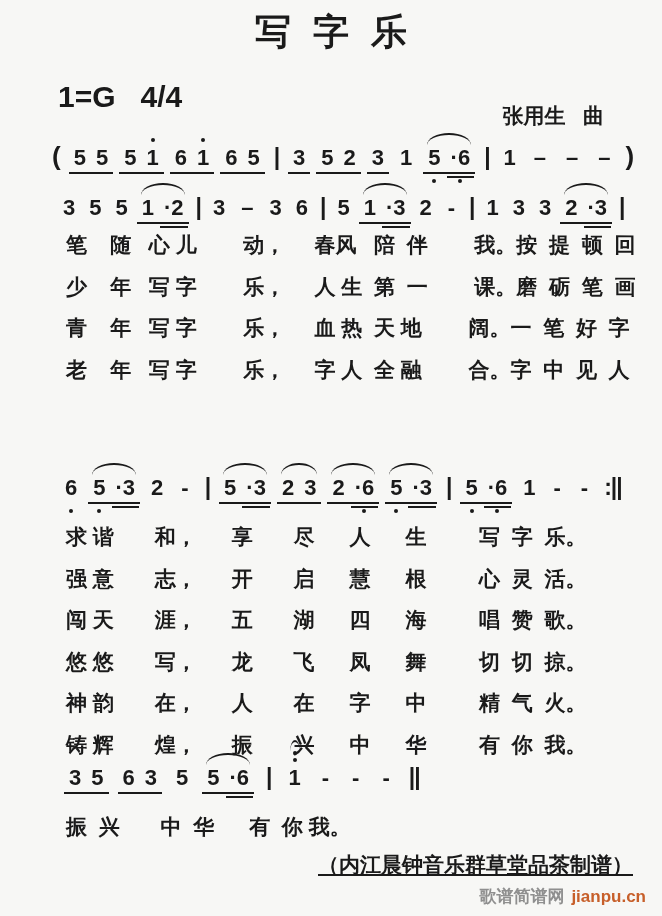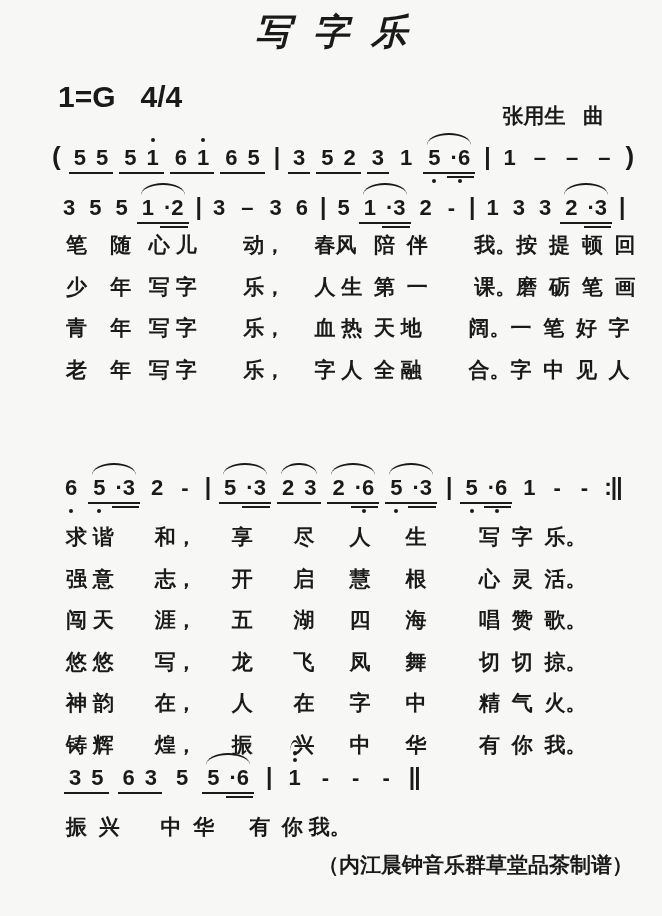--- a/index.html
+++ b/index.html
@@ -16,21 +16,21 @@
     color:var(--ink);
     overflow:hidden;
   }
   .sheet{position:relative;width:662px;height:916px;font-weight:700;}
 
   
   .title{
     position:absolute;top:8px;left:0;width:100%;
     margin:0;text-align:center;
     font-size:36px;font-weight:700;
-    letter-spacing:22px;text-indent:22px;font-style:italic;
+    letter-spacing:22px;text-indent:22px;
   }
   .keymeter{position:absolute;left:58px;top:44px;font-size:30px;white-space:pre;margin-top:36px;}
   .lyricist{position:absolute;right:58px;top:61px;font-size:21px;white-space:pre;}
   .tempo{position:absolute;left:78px;top:102px;font-size:21px;white-space:pre;}
   .composer{position:absolute;right:58px;top:102px;font-size:21px;white-space:pre;}
 
   
   .nline{position:absolute;white-space:nowrap;height:30px;}
   .nline1{left:50px;top:143px;}
   .nline2{left:58px;top:194px;}
@@ -62,21 +62,21 @@
   .ntoken.dash{padding:0 7px;}
 
   
   .block{position:absolute;left:66px;}
   .block1{top:224px;}
   .block2{top:516px;}
   .lyr{white-space:pre;font-size:21px;line-height:41.6px;font-weight:700;}
   .finallyr{position:absolute;left:66px;top:806px;font-size:21px;white-space:pre;}
 
   
-  .footer{position:absolute;left:318px;top:851px;font-size:21px;white-space:pre;}
+  .footer{position:absolute;left:318px;top:851px;font-size:21px;white-space:pre;text-decoration:underline;}
   .watermark{position:absolute;right:16px;top:885px;font-size:17px;font-weight:700;}
   .wm-site{color:var(--wm-gray);}
   .wm-link{color:var(--wm-link);margin-left:7px;}
 </style>
 </head>
 <body>
 
 <div class="sheet">
 
   <h1 class="title">写字乐</h1>
@@ -104,14 +104,17 @@
     <div class="lyr">神 韵       在，      人       在      字      中         精  气  火。</div>
     <div class="lyr">铸 辉       煌，      振       兴      中      华         有  你  我。</div>
   </div>
 
   <div class="nline nline4" id="nline4"><span class="ngroup"><span class="ntoken u1">3</span><span class="ntoken u1">5</span></span><span class="ngroup"><span class="ntoken u1">6</span><span class="ntoken u1">3</span></span><span class="ngroup"><span class="ntoken">5</span></span><span class="ngroup tie"><span class="ntoken u1">5</span><span class="ntoken u2">·6<i class="ul2"></i></span></span><span class="ngroup"><span class="ntoken bar">|</span></span><span class="ngroup tie hi"><span class="ntoken">1<i class="dt da0"></i><i class="dt da1"></i></span></span><span class="ngroup"><span class="ntoken dash">-</span></span><span class="ngroup"><span class="ntoken dash">-</span></span><span class="ngroup"><span class="ntoken dash">-</span></span><span class="ngroup"><span class="ntoken bar">||</span></span></div>
 
   <div class="finallyr lyr">振  兴       中  华      有  你 我。</div>
 
   <div class="footer">（内江晨钟音乐群草堂品茶制谱）</div>
 
+  <div class="watermark">
+    <span class="wm-site">歌谱简谱网</span><span class="wm-link">jianpu.cn</span>
+  </div>
 
 </div>
 
 </body></html>

